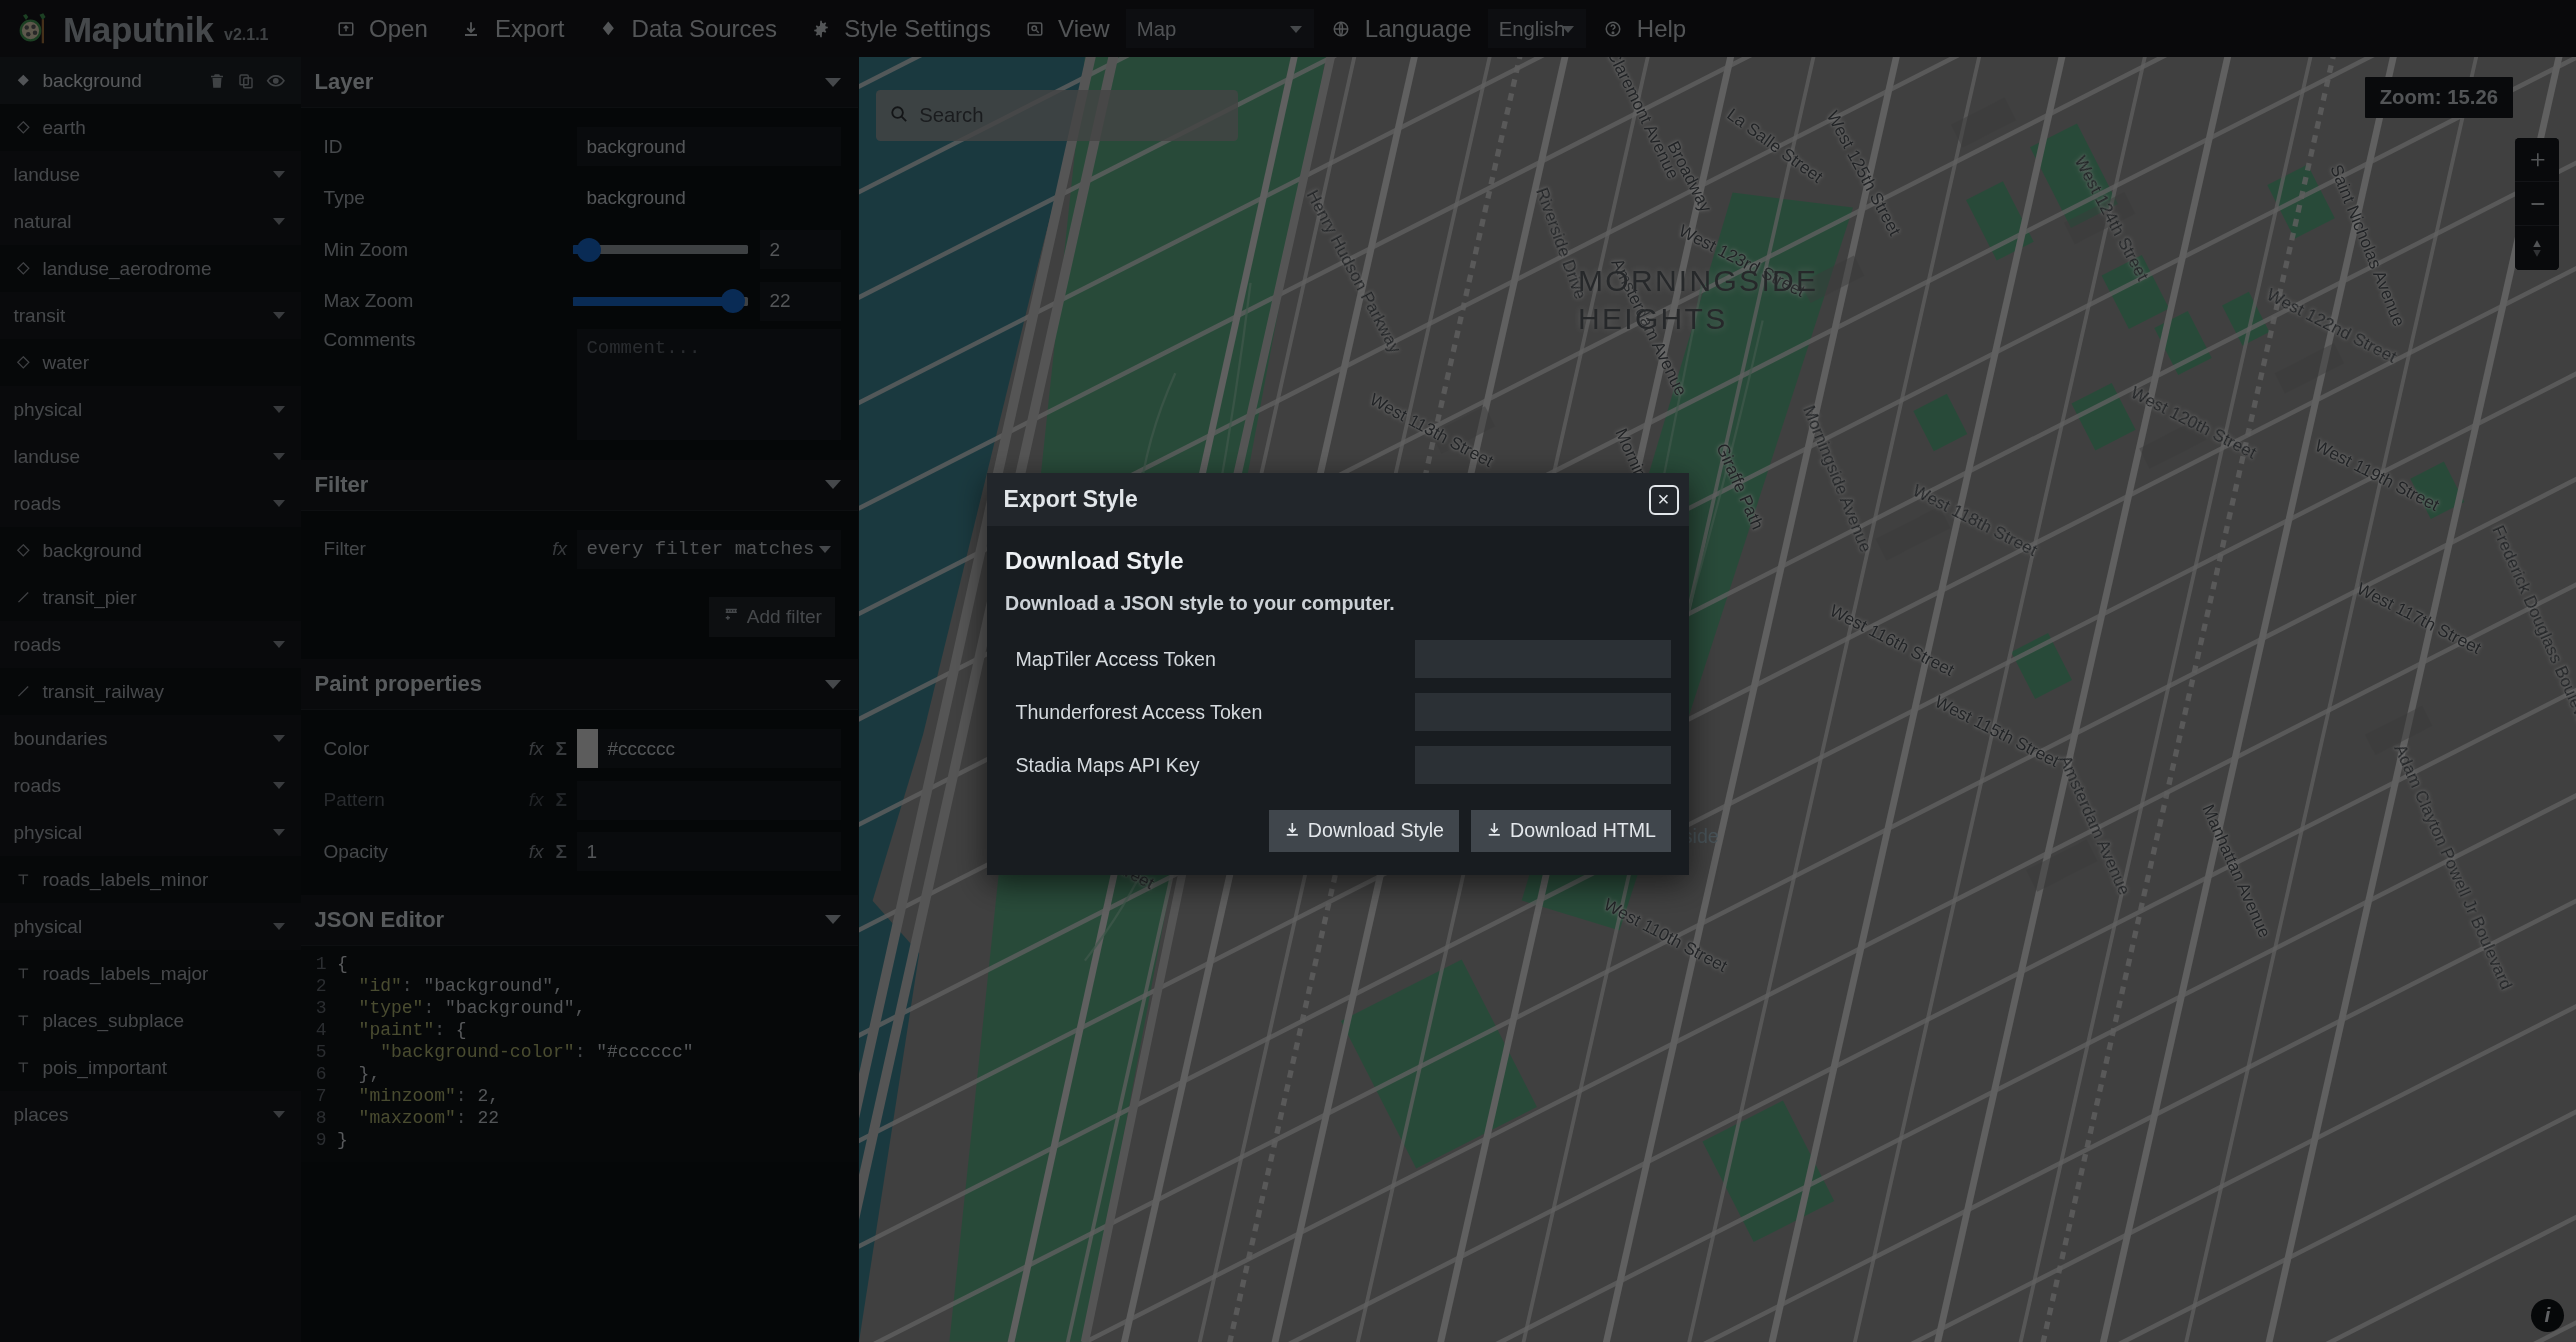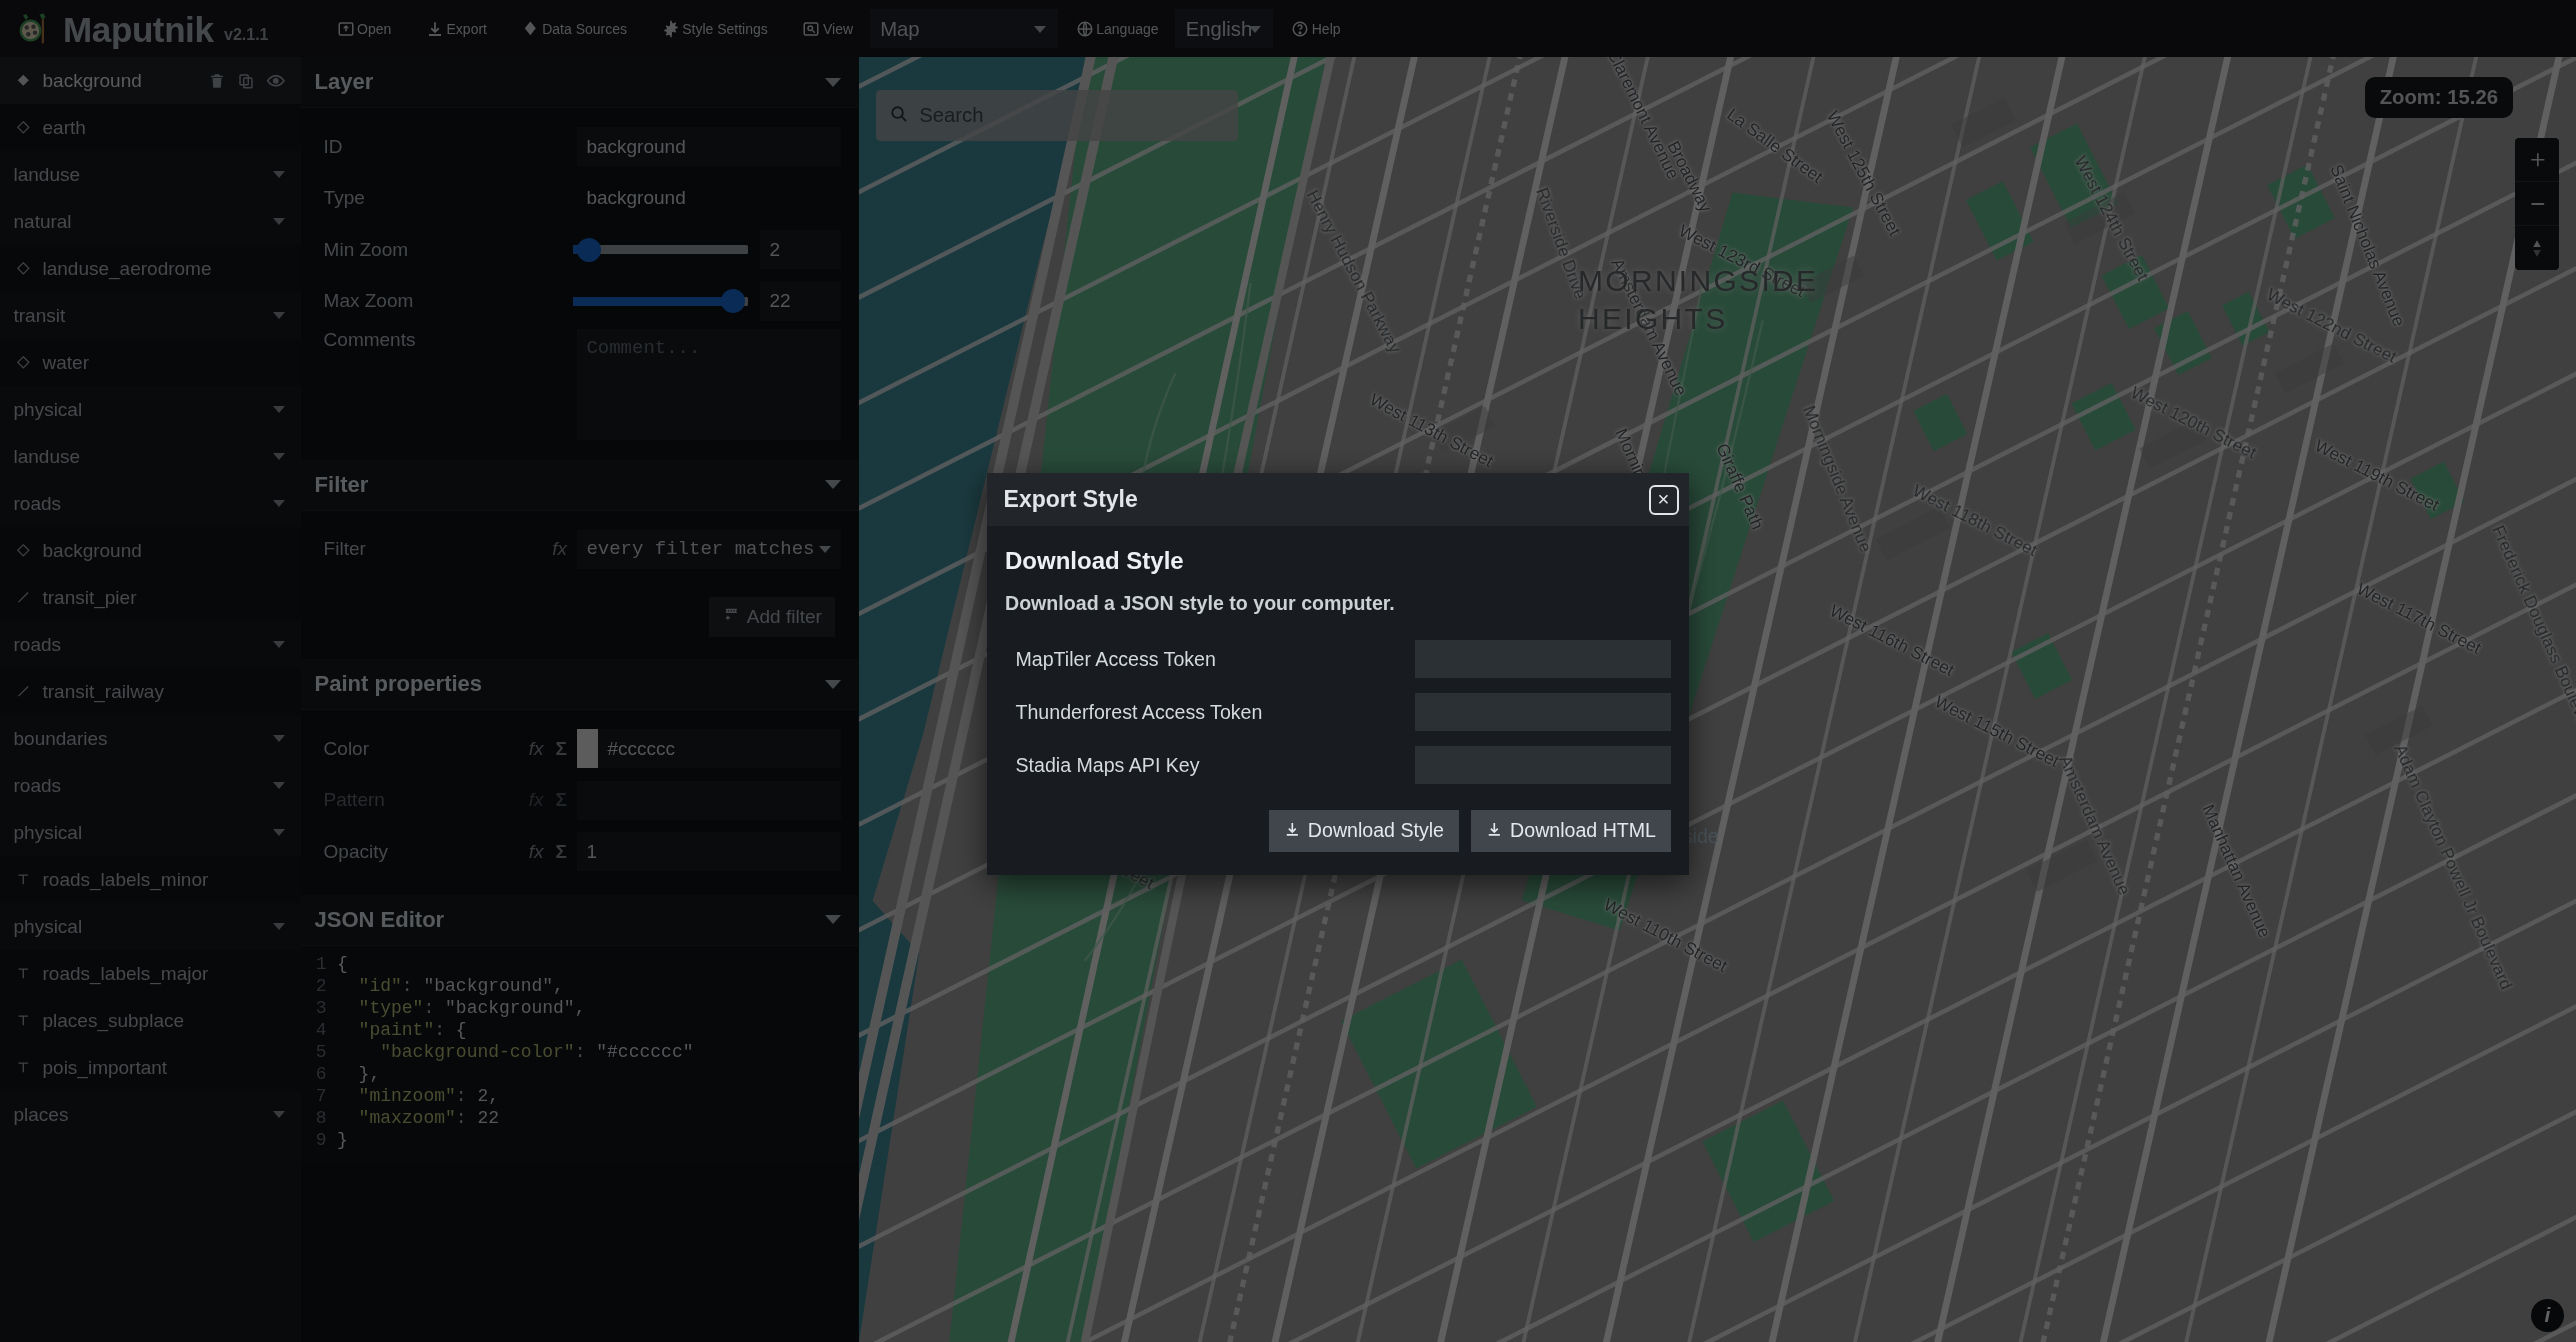--- a/index.html
+++ b/index.html
@@ -18,22 +18,22 @@
     background: #14161a; display: flex; align-items: center;
     z-index: 40;
   }
   .brand { display: flex; align-items: flex-end; gap: 10.5px; padding-left: 16.6px; }
   .brand-logo { width: 36px; height: 36px; position: relative; }
   .brand-name { font-size: 35px; font-weight: 700; color: #9aa0a6; letter-spacing: -0.4px; line-height: 1; }
   .brand-ver { font-size: 16px; color: #8b9096; font-weight: 700; padding-bottom: 3px; }
 
   .tb-group { display: flex; align-items: center; margin-left: 50px; gap: 0; }
   .tb-btn {
-    display: flex; align-items: center; gap: 1px;
-    padding: 7.5px 16.6px; color: #b8bcc0; font-size: 14px;
+    display: flex; align-items: center; gap: 13px;
+    padding: 7.5px 16.6px; color: #b8bcc0; font-size: 24px;
     background: transparent; border: none; cursor: pointer; white-space: nowrap;
   }
   .tb-ico { display: inline-flex; align-items: center; justify-content: center; width: 21px; height: 21px; color: #b8bcc0; }
   .tb-sel {
     background: #1e2126; color: #b2b7bc; border: none;
     font-size: 20.3px; font-family: "Liberation Sans", sans-serif;
     padding: 8.3px 10.5px; width: 188px; cursor: pointer;
     appearance: none; position: relative;
   }
   .selwrap { position: relative; display: inline-block; }
@@ -197,21 +197,21 @@
   }
   #search-input {
     flex: 1; background: transparent; border: none; outline: none;
     font-size: 20.3px; color: #2b2f33; font-family: "Liberation Sans", sans-serif;
   }
   #search-input::placeholder { color: #3b3f44; }
 
   #zoom-badge {
     position: absolute; top: 19.6px; right: 63px; background: #15181c;
     color: #b5babf; font-size: 20.3px; font-weight: 700; padding: 9px 15px;
-    border-radius: 10px; z-index: 20;
+    border-radius: 1px; z-index: 20;
   }
   #map-ctrls {
     position: absolute; top: 81px; right: 16.6px; width: 44px; z-index: 20;
     border-radius: 4.5px; overflow: hidden; background: #15181c;
   }
   .mc-btn {
     width: 44px; height: 44px; background: #15181c; color: #b5babf;
     display: flex; align-items: center; justify-content: center; cursor: pointer;
     border-bottom: 0.8px solid #2a2e33; font-size: 25.6px;
   }

